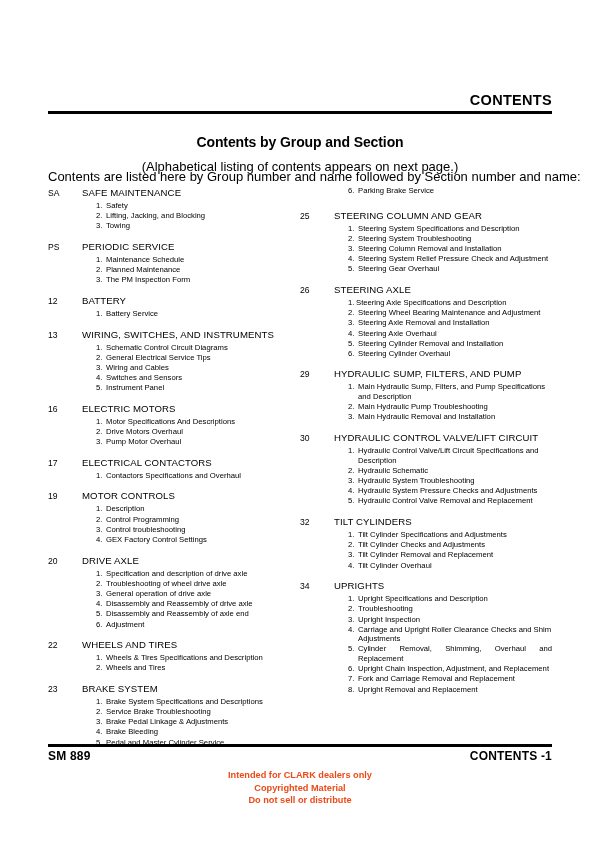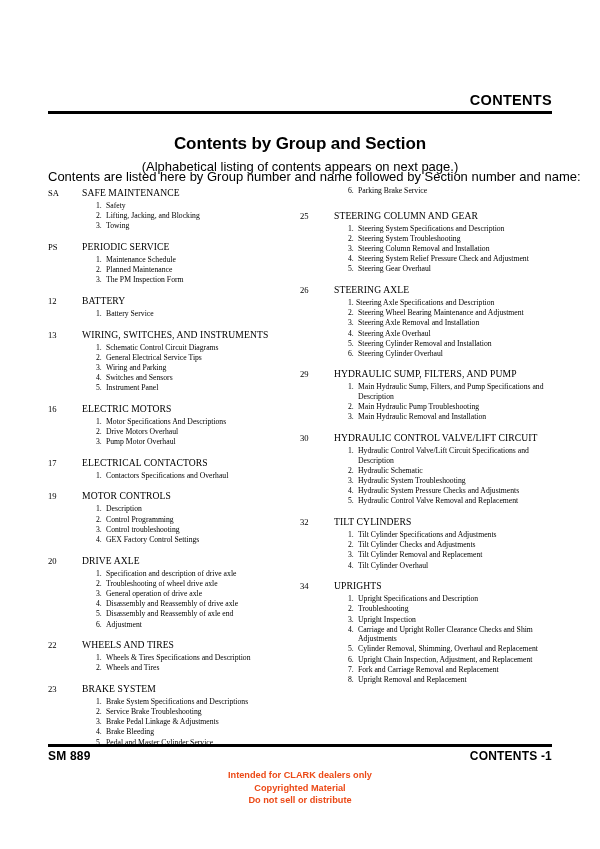--- a/index.html
+++ b/index.html
@@ -47,21 +47,21 @@
     width: 100%;
   }
 
   
   .doc-title {
     position: absolute;
     left: 48px;
     top: 134px;
     width: 504px;
     text-align: center;
-    font-size: 17px;
+    font-size: 14px;
     font-weight: bold;
     letter-spacing: -0.1px;
   }
   .subtitle {
     position: absolute;
     left: 48px;
     top: 162px;
     width: 504px;
     text-align: center;
     font-size: 13px;
@@ -70,21 +70,20 @@
   .subtitle div { white-space: nowrap; }
 
   
   .columns {
     position: absolute;
     left: 48px;
     top: 186px;
     width: 504px;
     display: flex;
     gap: 0px;
-    font-family: Liberation Serif, serif;
   }
   .col {
     width: 252px;
     box-sizing: border-box;
   }
   .col-right { padding-left: 0px; }
 
   
   .group {
     margin-bottom: 9px;
@@ -259,21 +258,21 @@
             <li class="item">
               <span class="item-num">1.</span>
               <span class="item-text">Schematic Control Circuit Diagrams</span>
             </li>
             <li class="item">
               <span class="item-num">2.</span>
               <span class="item-text">General Electrical Service Tips</span>
             </li>
             <li class="item">
               <span class="item-num">3.</span>
-              <span class="item-text">Wiring and Parking</span>
+              <span class="item-text">Wiring and Cables</span>
             </li>
             <li class="item">
               <span class="item-num">4.</span>
               <span class="item-text">Switches and Sensors</span>
             </li>
             <li class="item">
               <span class="item-num">5.</span>
               <span class="item-text">Instrument Panel</span>
             </li>
           </ul>

